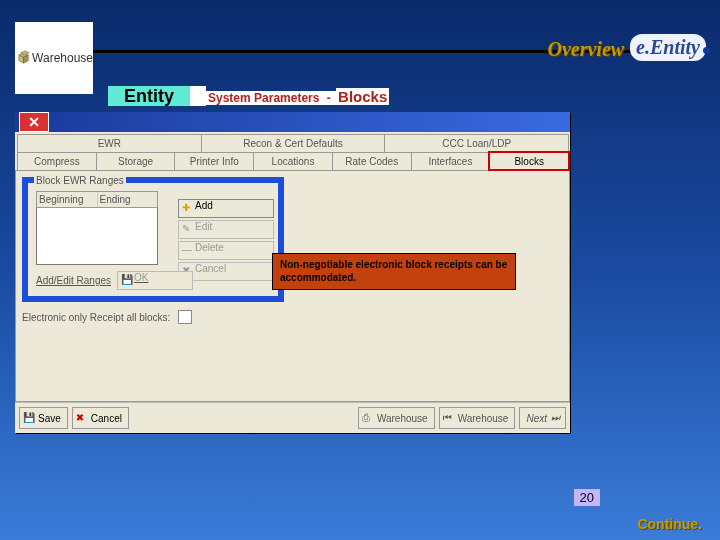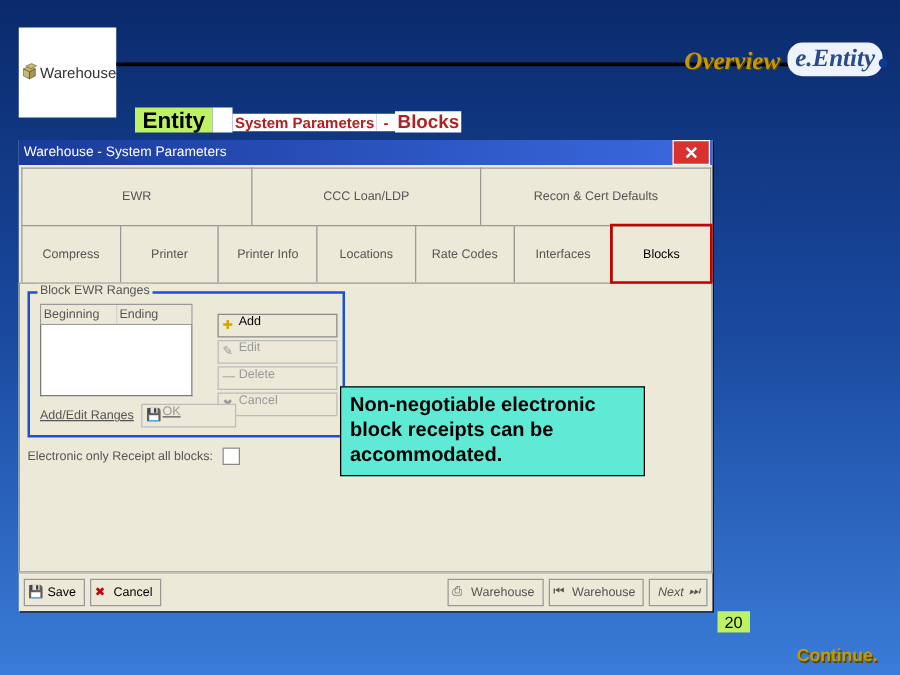--- a/index.html
+++ b/index.html
@@ -75,21 +75,21 @@
     right: -2px;
     top: 25px;
   }
   .breadcrumb {
     position: absolute;
     top: 86px;
     left: 108px;
     font-size: 18px;
     font-weight: bold;
   }
-  .bc-entity { color: #000; background: #bef264; padding: 0 6px; }
+  .bc-entity { color: #000; background: #5eead4; padding: 0 16px; }
   .bc-dash { color: #fff; background: #fff; }
   .bc-sys { color: #b02020; background: #fff; font-size: 12px; padding: 0 2px; }
   .bc-blocks { color: #b02020; background: #fff; font-size: 15px; padding: 0 2px; }
 
   .window {
     position: absolute;
     top: 112px;
     left: 15px;
     width: 555px;
     background: #ece9d8;
@@ -121,21 +121,21 @@
   .tabs {
     display: flex;
     flex-wrap: wrap;
     padding: 2px 2px 0 2px;
     font-size: 10px;
   }
   .tabs-row { display: flex; width: 100%; }
   .tab {
     flex: 1;
     text-align: center;
-    padding: 17px 2px;
+    padding: 3px 2px;
     border: 1px solid #999;
     border-bottom: none;
     background: #ece9d8;
     margin-right: -1px;
     color: #555;
     white-space: nowrap;
     overflow: hidden;
   }
   .tab.active {
     background: #ece9d8;
@@ -149,21 +149,21 @@
     outline-offset: -1px;
   }
   .tabpanel {
     border: 1px solid #999;
     padding: 6px;
     min-height: 218px;
     position: relative;
     background: #ece9d8;
   }
   .groupbox {
-    border: 2px solid #1d4ed8;
+    border: 6px solid #1d4ed8;
     padding: 8px 12px 6px 8px;
     margin-bottom: 8px;
     position: relative;
     width: 230px;
   }
   .groupbox-label {
     position: absolute;
     top: -8px;
     left: 6px;
     background: #ece9d8;
@@ -231,24 +231,24 @@
     height: 12px;
     background: #fff;
     border: 1px solid #888;
   }
 
   .callout {
     position: absolute;
     left: 256px;
     top: 82px;
     width: 228px;
-    background: #5eead4;
+    background: #c2410c;
     border: 1.5px solid #000;
     padding: 5px 7px;
-    font-size: 16px;
+    font-size: 10px;
     font-weight: bold;
     line-height: 1.25;
   }
 
   .bottom-bar {
     border-top: 1px solid #bbb;
     padding: 4px;
     display: flex;
     gap: 4px;
   }
@@ -264,21 +264,21 @@
     align-items: center;
   }
   .bbtn.on { color: #000; }
   .bbtn .mini-ico { top: 4px; }
   .spacer { flex: 1; }
 
   .pagenum {
     position: absolute;
     right: 120px;
     bottom: 34px;
-    background: #bef264;
+    background: #c4b5fd;
     padding: 1px 6px;
     font-size: 13px;
   }
   .continue {
     position: absolute;
     right: 18px;
     bottom: 8px;
     color: #c49a00;
     font-weight: bold;
     font-size: 14px;
@@ -309,35 +309,34 @@
     <div class="dot"></div>
   </div>
 </div>
 
 <div class="breadcrumb">
   <span class="bc-entity">Entity</span><span class="bc-dash"> - </span><span class="bc-sys">System Parameters</span><span class="bc-sys"> - </span><span class="bc-blocks">Blocks</span>
 </div>
 
 <div class="window">
   <div class="titlebar">
-    <span>Warehouse - System Parameters</span>
     <div class="close-btn">
       <span>✕</span>
     </div>
   </div>
 
   <div class="tabs">
     <div class="tabs-row">
       <div class="tab">EWR</div>
+      <div class="tab">Recon &amp; Cert Defaults</div>
       <div class="tab">CCC Loan/LDP</div>
-      <div class="tab">Recon &amp; Cert Defaults</div>
     </div>
     <div class="tabs-row">
       <div class="tab">Compress</div>
-      <div class="tab">Printer</div>
+      <div class="tab">Storage</div>
       <div class="tab">Printer Info</div>
       <div class="tab">Locations</div>
       <div class="tab">Rate Codes</div>
       <div class="tab">Interfaces</div>
       <div class="tab active highlighted">Blocks</div>
     </div>
   </div>
 
   <div class="tabpanel">
     <div class="groupbox">

